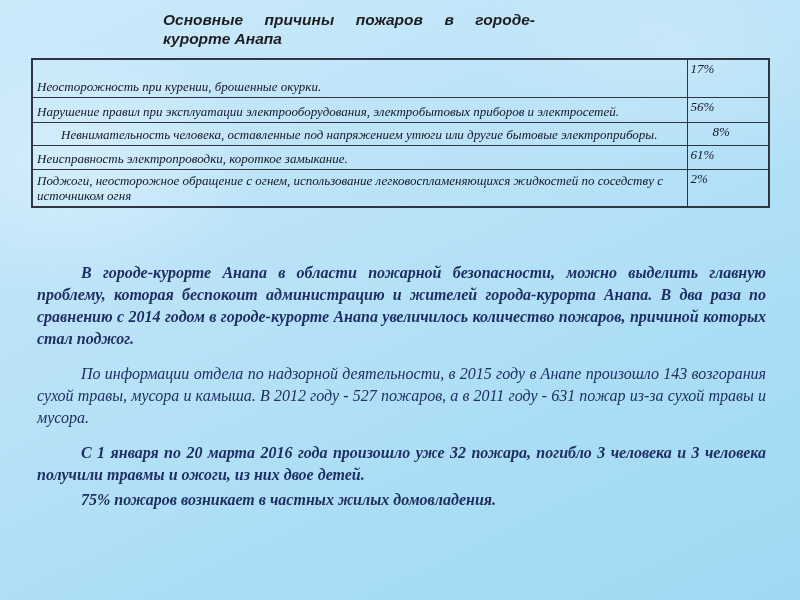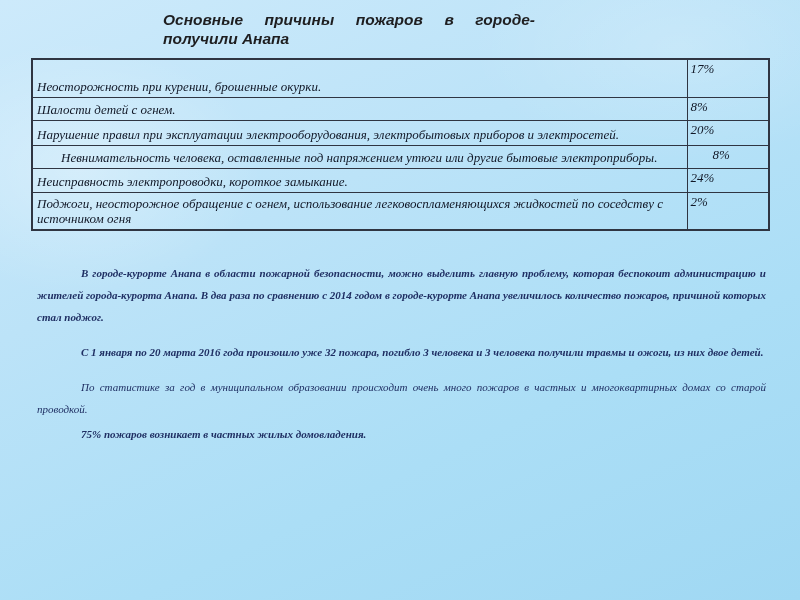--- a/index.html
+++ b/index.html
@@ -43,70 +43,66 @@
   tr.r1 { height: 38px; }
   tr.r2 { height: 23px; }
   tr.r3 { height: 25px; }
   tr.r4 { height: 23px; text-align: center; }
   tr.r5 { height: 24px; }
   tr.r6 { height: 38px; }
 
   
   .paras {
     position: absolute; left: 37px; top: 262px; width: 729px;
-    font-style: italic; font-size: 11px; line-height: 22px;
+    font-style: italic; font-size: 16px; line-height: 22px;
     color: var(--body_text, #1f2f63);
   }
   .paras p { margin: 0 0 13px 0; text-indent: 44px; text-align: justify; }
   .paras p.bold { font-weight: bold; }
   .paras p.last { margin-top: -10px; }
 </style>
 </head>
 <body>
 
 <div class="slide">
 
   <div class="title">
     <div class="t1">Основные причины пожаров в городе-</div>
-    <div class="t2">получили Анапа</div>
+    <div class="t2">курорте Анапа</div>
   </div>
 
   <table class="causes">
     <colgroup>
         <col class="c-cause">
         <col class="c-pct">
       </colgroup>
     <tbody>
       <tr class="r1">
         <td class="cause">Неосторожность при курении, брошенные окурки.</td>
         <td class="pct">17%</td>
       </tr>
-      <tr class="r2">
-        <td class="cause">Шалости детей с огнем.</td>
-        <td class="pct">8%</td>
-      </tr>
       <tr class="r3">
         <td class="cause">Нарушение правил при эксплуатации электрооборудования, электробытовых приборов и электросетей.</td>
-        <td class="pct">20%</td>
+        <td class="pct">56%</td>
       </tr>
       <tr class="r4">
         <td class="cause">Невнимательность человека, оставленные под напряжением утюги или другие бытовые электроприборы.</td>
         <td class="pct">8%</td>
       </tr>
       <tr class="r5">
         <td class="cause">Неисправность электропроводки, короткое замыкание.</td>
-        <td class="pct">24%</td>
+        <td class="pct">61%</td>
       </tr>
       <tr class="r6">
         <td class="cause">Поджоги, неосторожное обращение с огнем, использование легковоспламеняющихся жидкостей по соседству с источником огня</td>
         <td class="pct">2%</td>
       </tr>
     </tbody>
   </table>
 
   <div class="paras">
     <p class="bold">В городе-курорте Анапа в области пожарной безопасности, можно выделить главную проблему, которая беспокоит администрацию и жителей города-курорта Анапа.  В два раза по сравнению с 2014 годом в городе-курорте Анапа увеличилось количество пожаров, причиной которых стал поджог.</p>
+    <p>По информации отдела по надзорной деятельности, в 2015 году в Анапе произошло 143 возгорания сухой травы, мусора и камыша. В 2012 году - 527 пожаров, а в 2011 году - 631 пожар из-за сухой травы и мусора.</p>
     <p class="bold">С 1 января по 20 марта 2016 года произошло уже 32 пожара, погибло 3 человека и 3 человека получили травмы и ожоги, из них двое детей.</p>
-    <p>По статистике за год в муниципальном образовании происходит очень много пожаров в частных и многоквартирных домах со старой проводкой.</p>
     <p class="bold last">75% пожаров возникает в частных жилых домовладения.</p>
   </div>
 
 </div>
 
 </body></html>

